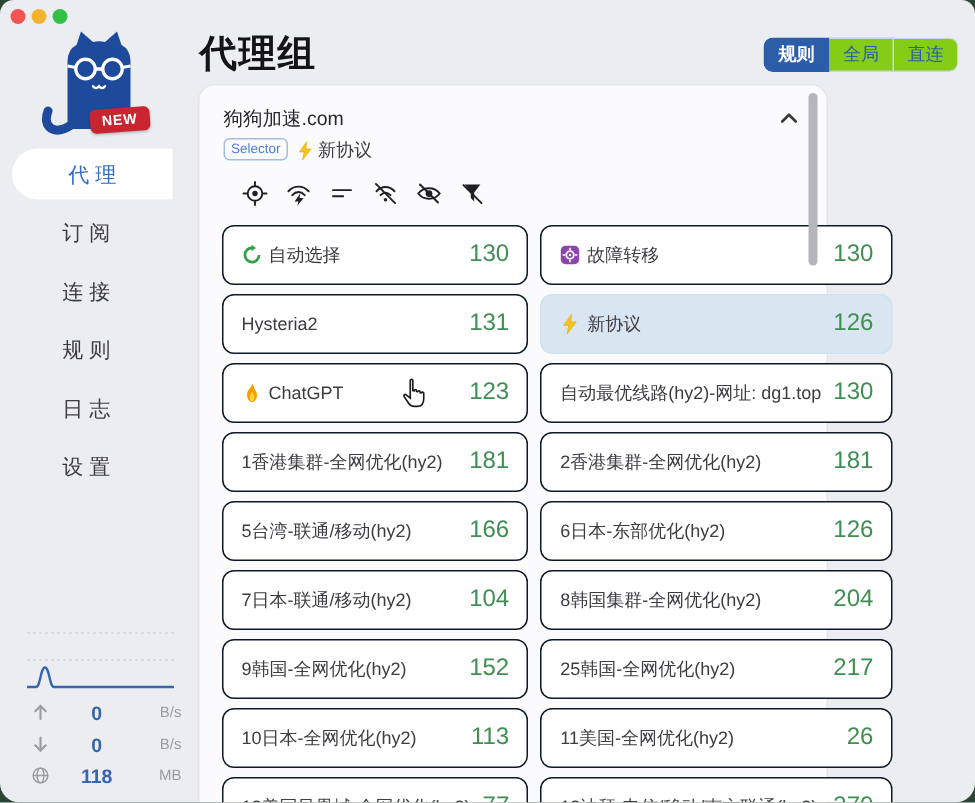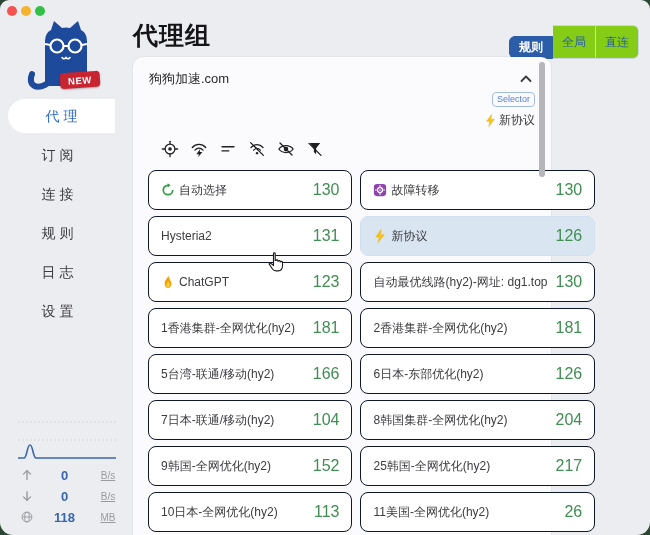--- a/index.html
+++ b/index.html
@@ -33,43 +33,43 @@
   }
   .nav-item.active{
     background:#FFFFFF;color:#2E6BC6;margin-left:8px;
     border-radius:17px 0 0 17px;
   }
   
   .stats{position:absolute;left:0;top:414px;width:133px;}
   .stat-row{display:flex;align-items:center;height:20px;padding:0 12px 0 20px;margin-top:1px;}
   .stat-row .s-icon{width:14px;height:14px;display:inline-flex;}
   .stat-row .s-val{flex:1;text-align:center;font-size:13px;font-weight:bold;color:#3866AD;}
-  .stat-row .s-unit{width:26px;text-align:center;font-size:10px;color:#9A9BA1;text-decoration:underline;}
+  .stat-row .s-unit{width:26px;text-align:right;font-size:10px;color:#9A9BA1;}
   
   .page-title{
     position:absolute;left:133px;top:19px;font-size:25px;font-weight:bold;
     color:#151517;letter-spacing:1px;
   }
   .mode-switch{position:absolute;right:11px;top:25px;display:flex;border-radius:6px;overflow:hidden;}
   .mode-btn{
     font-size:12px;padding:3px 9px 4px;background:#84cc16;color:#2B5DA8;
     border:1px solid #CBD5E4;border-left-width:0;cursor:default;line-height:14px;
   }
   .mode-btn:first-child{border-left-width:1px;border-radius:6px 0 0 6px;}
   .mode-btn:last-child{border-radius:0 6px 6px 0;}
-  .mode-btn.active{background:#2B5DA8;border-color:#2B5DA8;color:#fff;font-weight:bold;margin-top:11px;}
+  .mode-btn.active{background:#2B5DA8;border-color:#2B5DA8;color:#fff;font-weight:bold;}
   
   .panel{
     position:absolute;left:133px;top:57px;width:418px;bottom:0;
     background:#FBFBFD;border-radius:10px 10px 0 0;
     box-shadow:0 0 0 1px rgba(0,0,0,.03);
   }
   .group-header{position:relative;padding:13px 16px 0 16px;}
   .group-name{font-size:13px;color:#28282C;font-weight:500;}
-  .badge-row{display:flex;align-items:flex-end;gap:5px;margin-top:4px;flex-direction:column;}
+  .badge-row{display:flex;align-items:flex-start;gap:5px;margin-top:4px;}
   .selector-badge{
     font-size:9px;color:#537FD2;border:1px solid #A3BCE6;border-radius:4px;
     padding:1px 4px;line-height:1.25;
   }
   .sel-proxy{font-size:12px;color:#3C3C40;display:inline-flex;align-items:center;gap:2px;}
   .collapse-btn{position:absolute;right:17px;top:14px;width:16px;height:16px;cursor:default;}
   .toolbar{display:flex;align-items:center;gap:11px;padding:11px 0 0 28px;}
   .tool-icon{width:18px;height:18px;display:inline-flex;cursor:default;}
   
   .grid{

